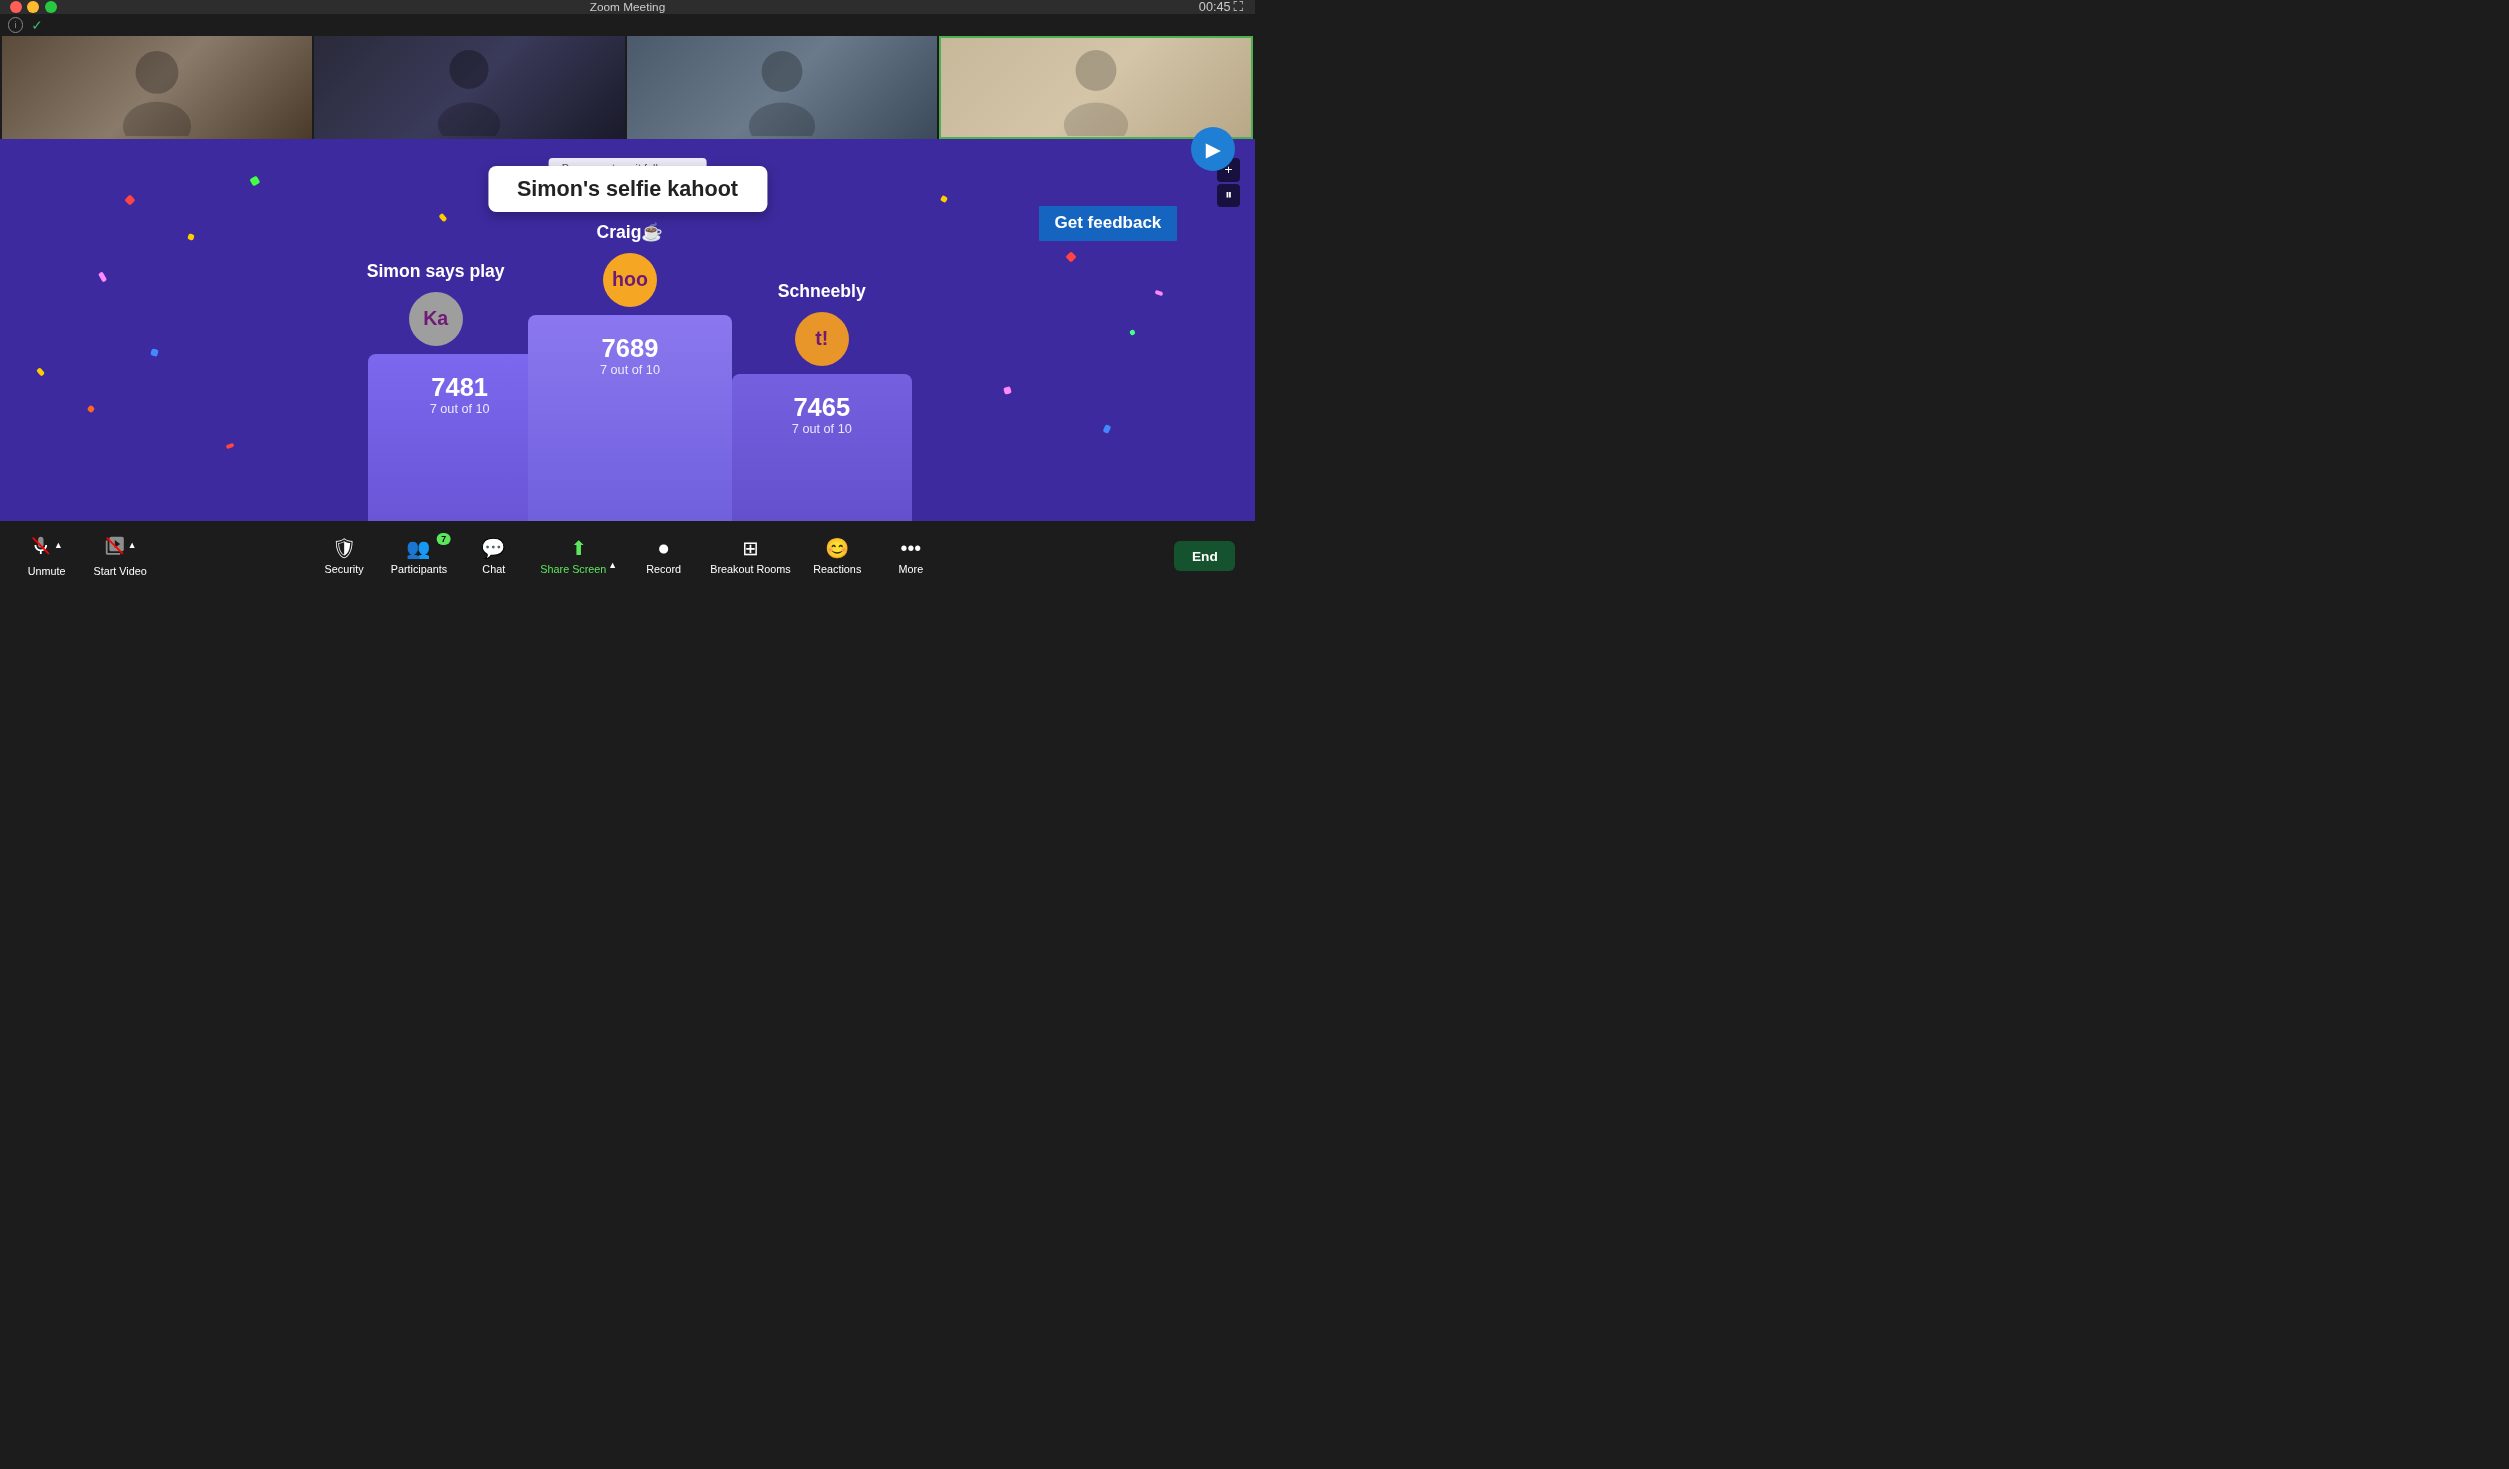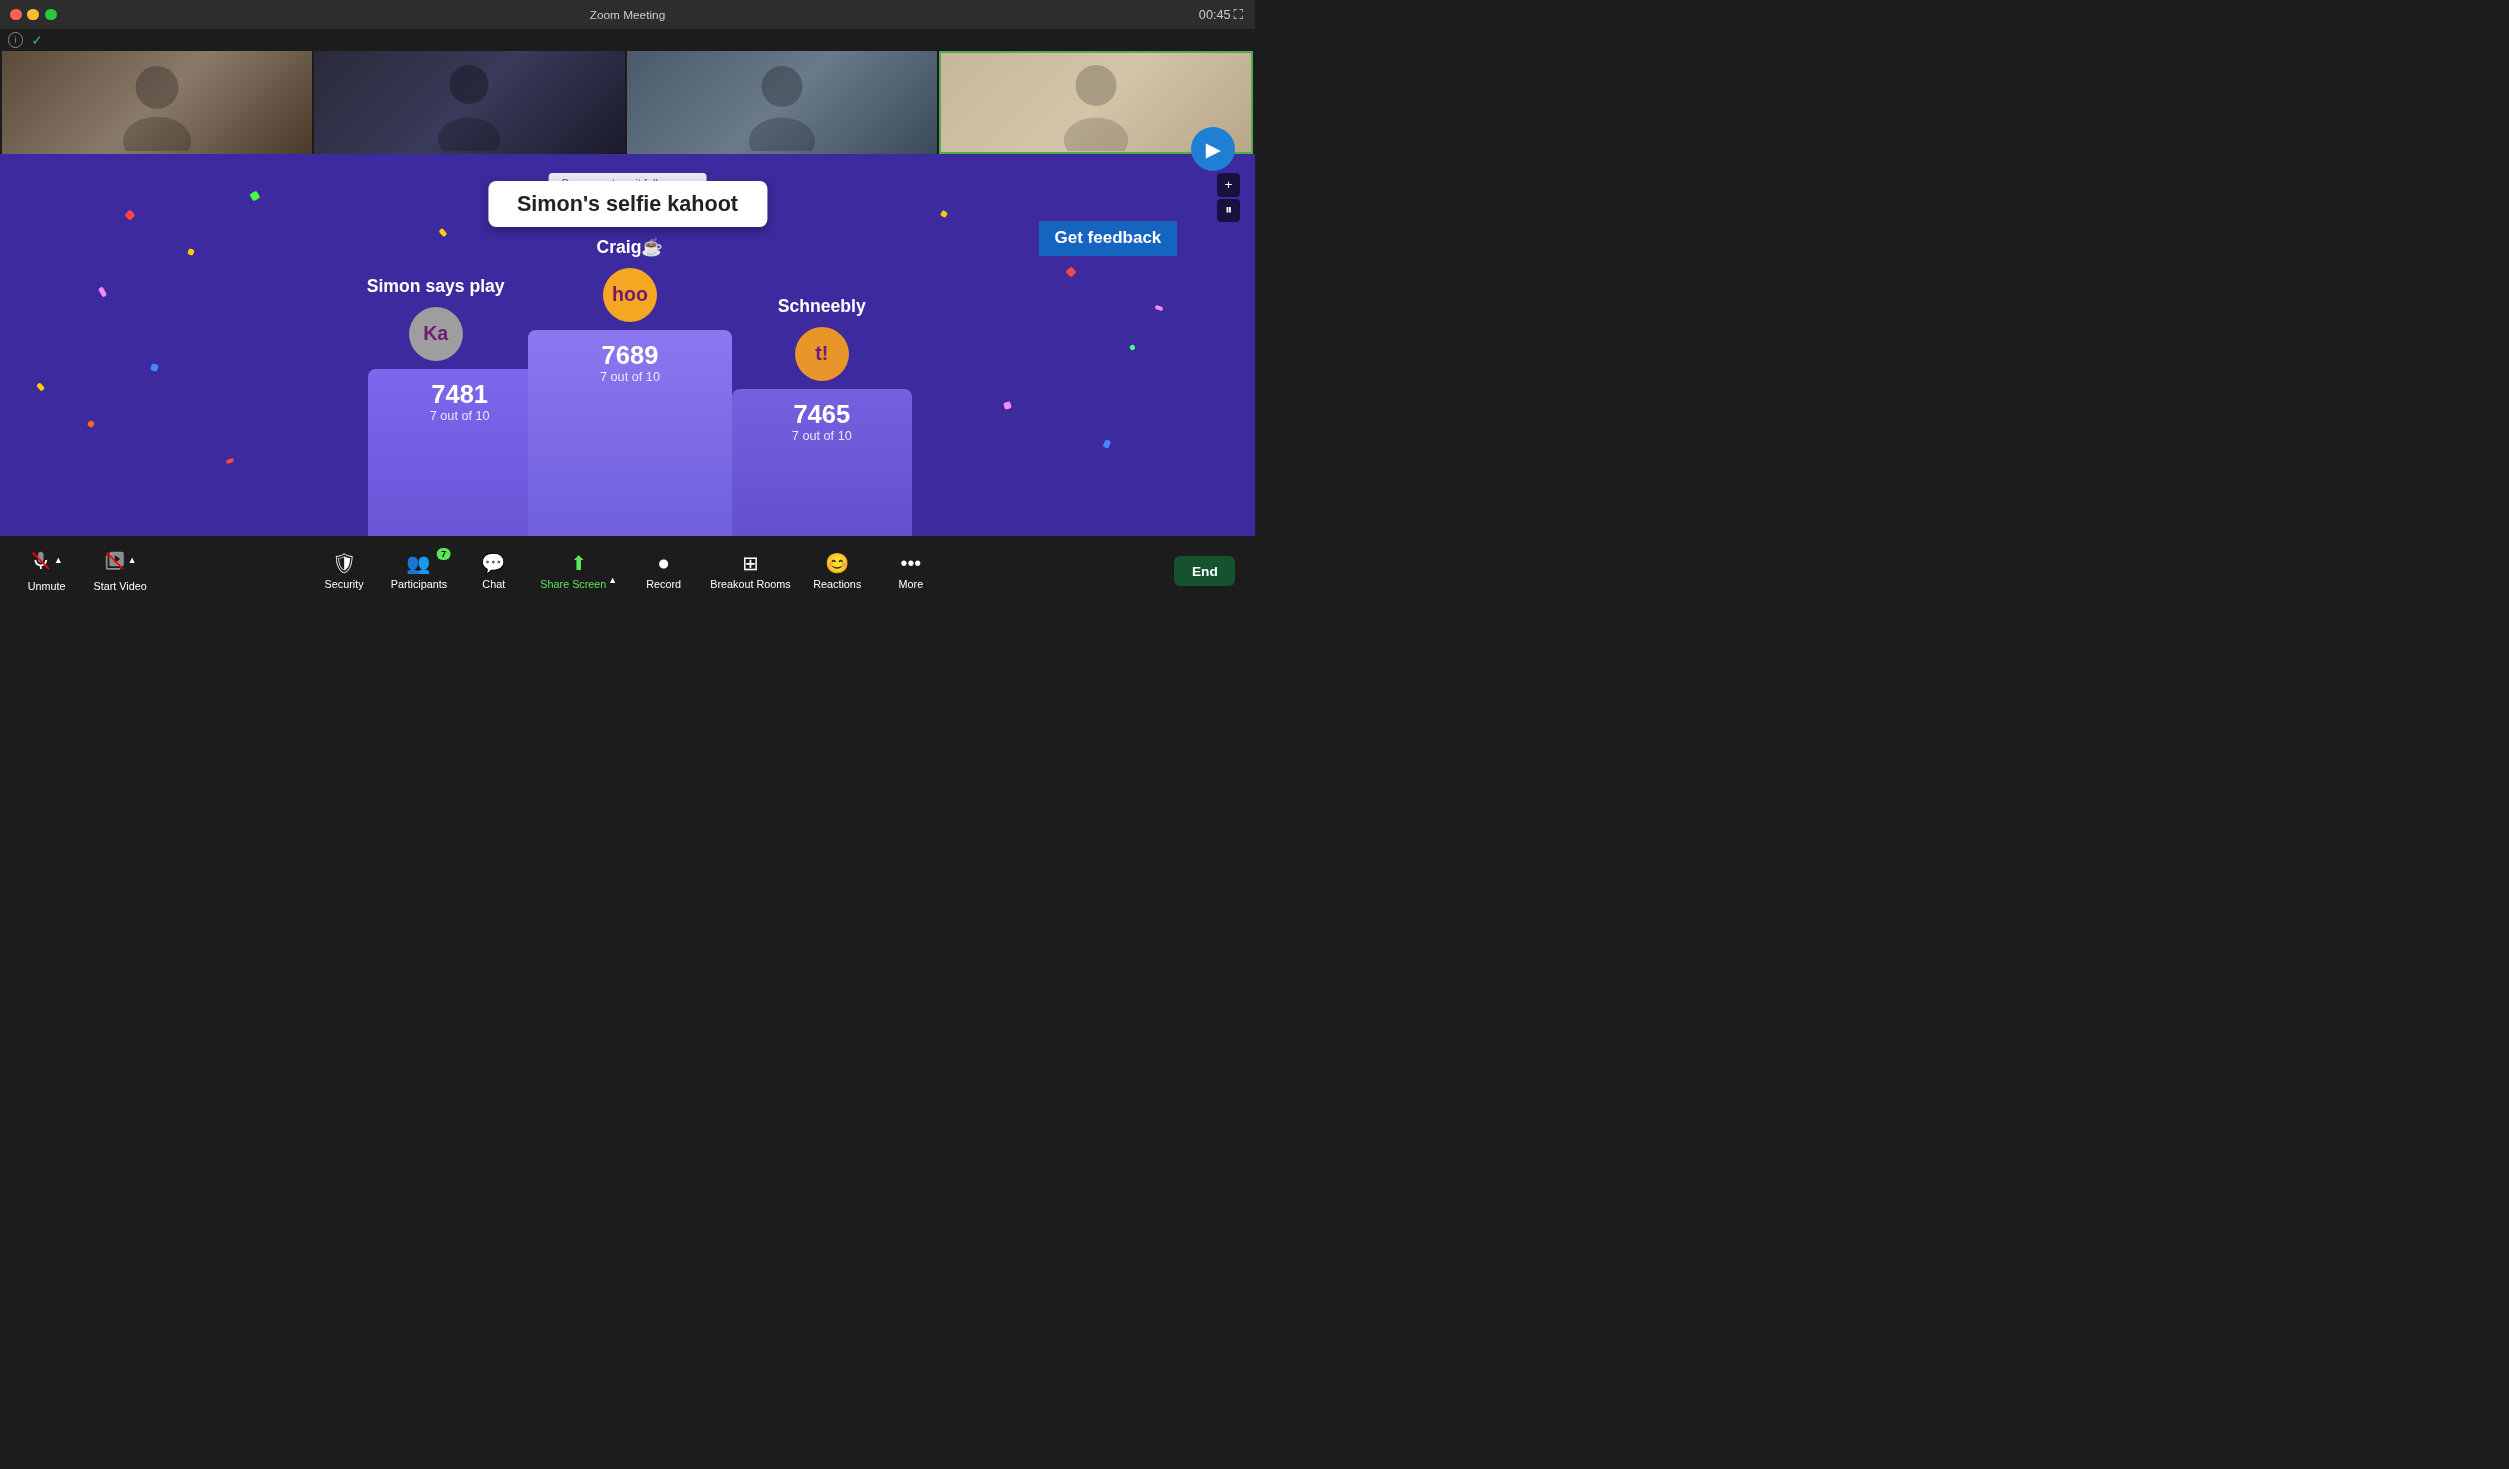--- a/index.html
+++ b/index.html
@@ -7,21 +7,21 @@
       width: 1255px;
       height: 734px;
       background: #1c1c1c;
       font-family: -apple-system, BlinkMacSystemFont, 'Segoe UI', sans-serif;
       overflow: hidden;
       position: relative;
     }
 
     
     .titlebar {
-      height: 29px;
+      height: 14px;
       background: #2d2d2d;
       display: flex;
       align-items: center;
       justify-content: center;
       position: relative;
       z-index: 100;
     }
     .titlebar-dots {
       position: absolute;
       left: 9.8px;
@@ -295,21 +295,21 @@
     }
     .bar-third {
       background: linear-gradient(180deg, #7560e0 0%, #6450cc 100%);
       height: 147px;
     }
 
     .bar-score-section {
       display: flex;
       flex-direction: column;
       align-items: center;
-      padding-top: 11px;
+      padding-top: 19px;
     }
 
     
     .toolbar {
       height: 71px;
       background: #1c1c1c;
       display: flex;
       align-items: center;
       justify-content: space-between;
       padding: 0 19.6px;

